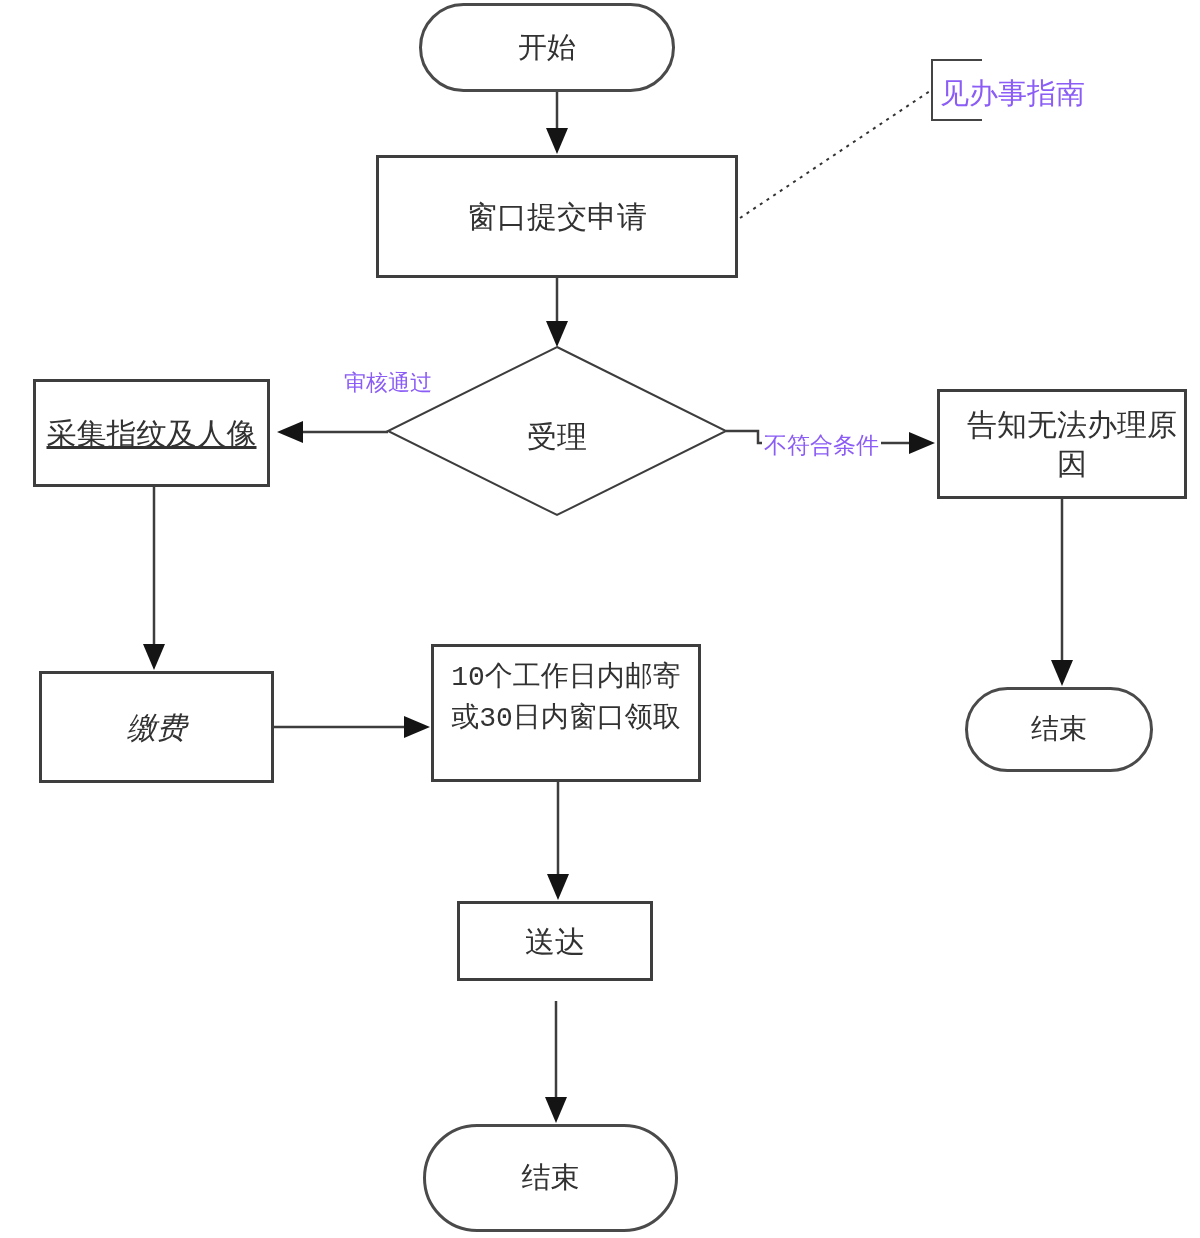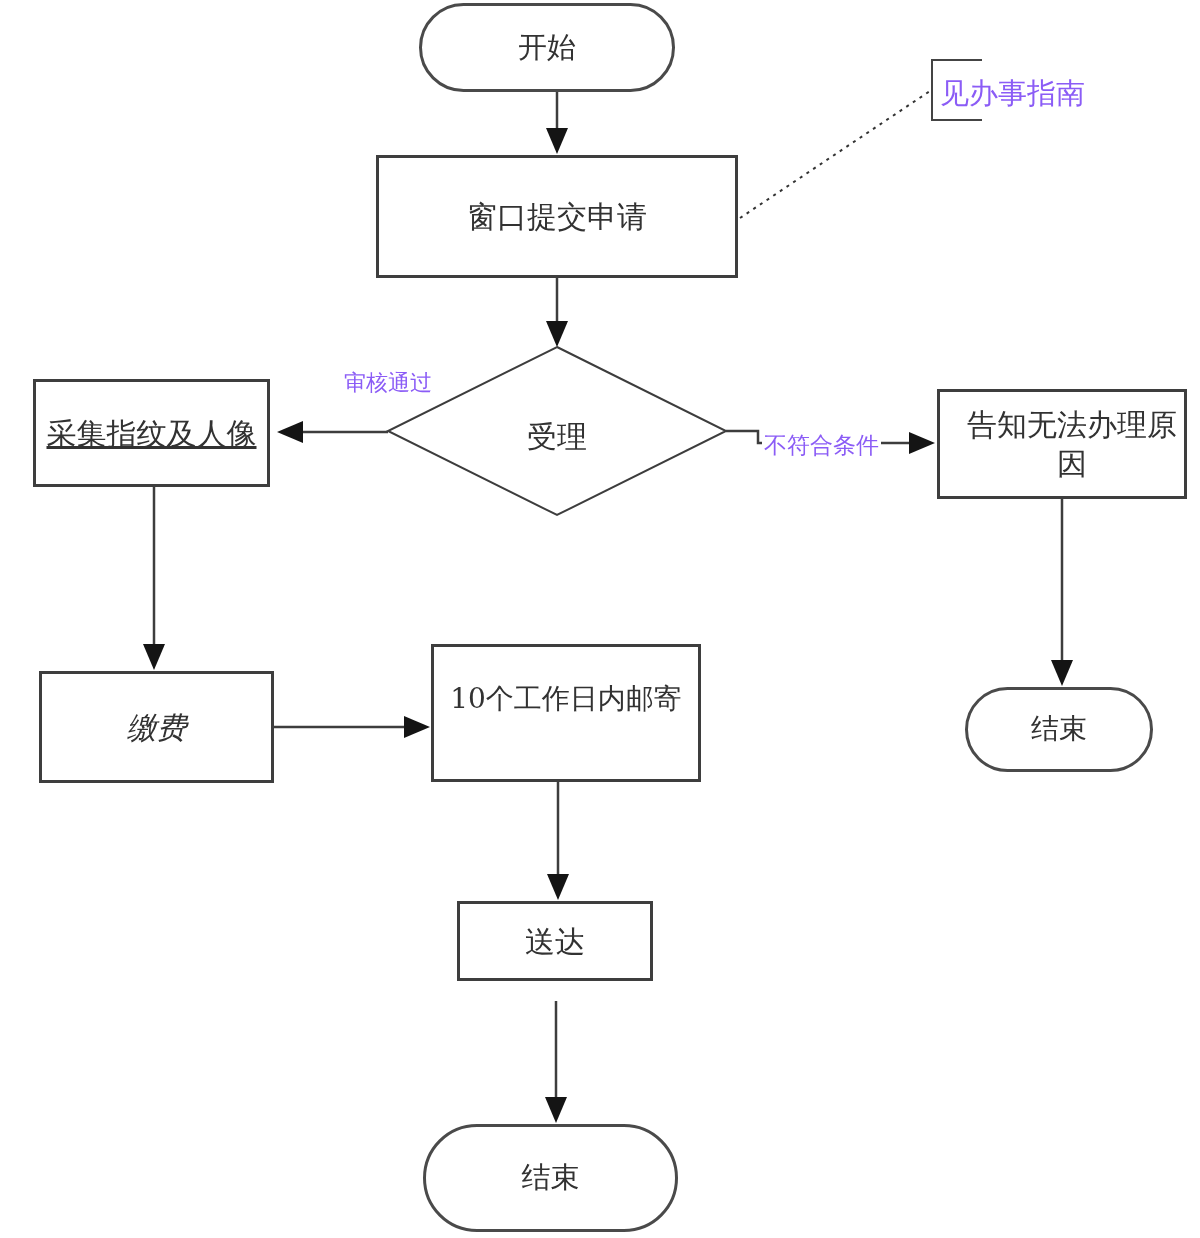--- a/index.html
+++ b/index.html
@@ -110,22 +110,23 @@
   </div>
 
   <div class="node terminal" style="left:965px;top:687px;width:188px;height:85px;border-radius:43px;font-size:28px;">
     <span>结束</span>
   </div>
 
   <div class="node rect" style="left:39px;top:671px;width:235px;height:112px;font-style:italic;">
     <span>缴费</span>
   </div>
 
-  <div class="node rect" style="left:431px;top:644px;width:270px;height:138px;font-size:28px;padding-bottom:28px;line-height:1.45;">
+  <div class="node rect" style="left:431px;top:644px;width:270px;height:138px;font-size:28px;padding-bottom:28px;line-height:1.45;font-family:Liberation Mono, monospace;">
     <span>10个工作日内邮寄</span>
+    <span>或30日内窗口领取</span>
   </div>
 
   <div class="node rect" style="left:457px;top:901px;width:196px;height:80px;">
     <span>送达</span>
   </div>
 
   <div class="node terminal" style="left:423px;top:1124px;width:255px;height:108px;border-radius:54px;">
     <span>结束</span>
   </div>
 

